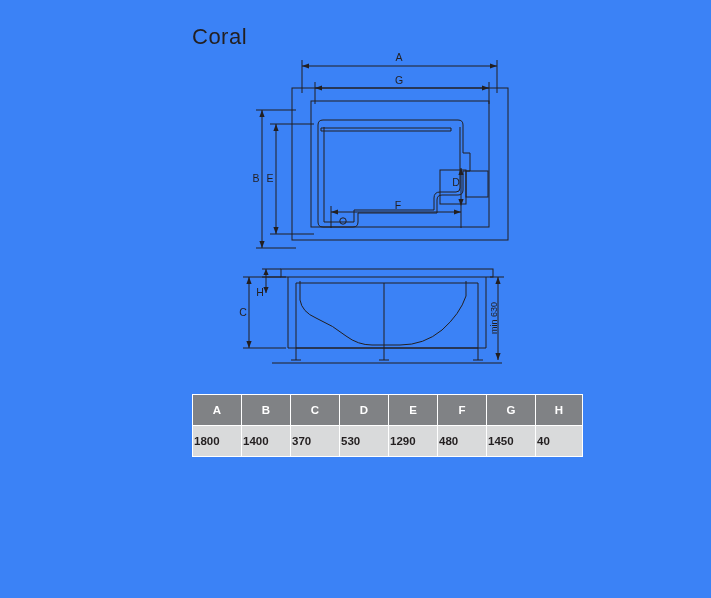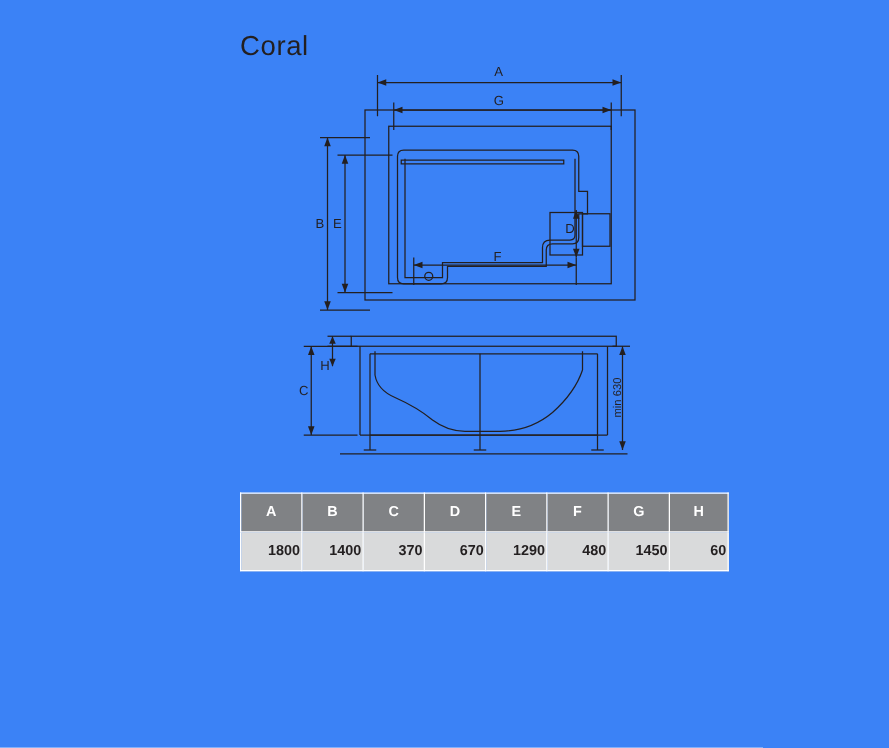--- a/index.html
+++ b/index.html
@@ -54,21 +54,21 @@
     text-align: center;
     vertical-align: middle;
   }
   #spec-table td {
     background: #d9dadb;
     color: #231f20;
     font-size: 11.5px;
     font-weight: 700;
     height: 28px;
     border: 1px solid #ffffff;
-    text-align: right;
+    text-align: left;
     vertical-align: middle;
   }
   #spec-table .c0 { width: 46px; }
   #spec-table .c1 { width: 46px; }
   #spec-table .c2 { width: 46px; }
   #spec-table .c3 { width: 46px; }
   #spec-table .c4 { width: 46px; }
   #spec-table .c5 { width: 46px; }
   #spec-table .c6 { width: 46px; }
   #spec-table .c7 { width: 44px; }
@@ -247,22 +247,22 @@
         <th class="c5">F</th>
         <th class="c6">G</th>
         <th class="c7">H</th>
       </tr>
     </thead>
     <tbody>
       <tr>
         <td class="c0">1800</td>
         <td class="c1">1400</td>
         <td class="c2">370</td>
-        <td class="c3">670</td>
+        <td class="c3">530</td>
         <td class="c4">1290</td>
         <td class="c5">480</td>
         <td class="c6">1450</td>
-        <td class="c7">60</td>
+        <td class="c7">40</td>
       </tr>
     </tbody>
   </table>
 
 </div>
 
 </body></html>

